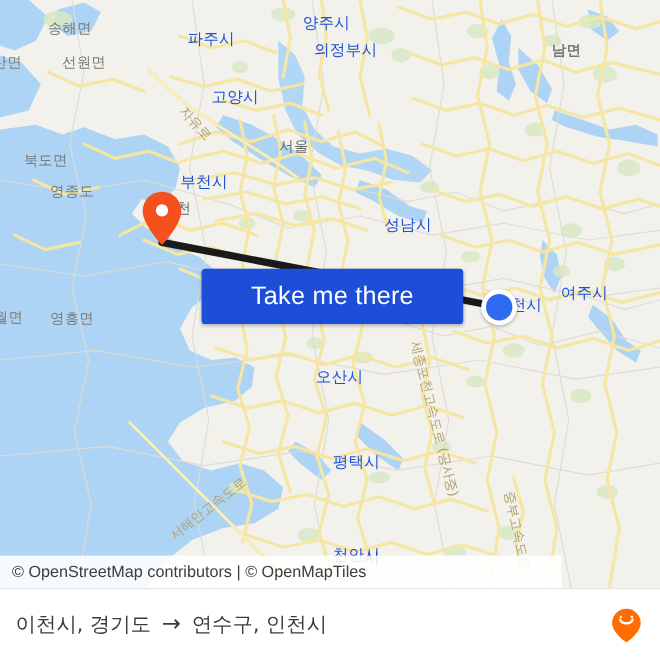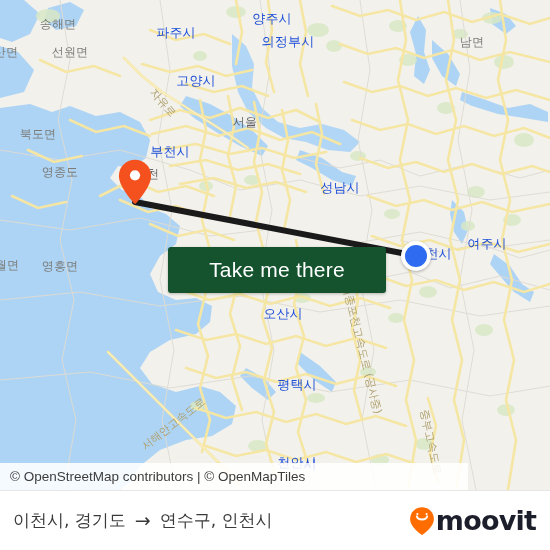--- a/index.html
+++ b/index.html
@@ -352,27 +352,27 @@
       </g>
     </svg>
 
     <div id="place-label-layer">
         <div class="place-label small" style="left: 58px; top: 24px;">송해면</div>
         <div class="place-label small" style="left: 70px; top: 52px;">선원면</div>
         <div class="place-label small" style="left: 6px; top: 52px;">산면</div>
         <div class="place-label city" style="left: 176px; top: 33px;">파주시</div>
         <div class="place-label city" style="left: 272px; top: 19px;">양주시</div>
         <div class="place-label city" style="left: 288px; top: 42px;">의정부시</div>
-        <div class="place-label small" style="left: 472px; top: 42px;">남면</div>
+        <div class="place-label small" style="left: 472px; top: 42px; font-weight: bold;">남면</div>
         <div class="place-label city" style="left: 196px; top: 81px;">고양시</div>
         <div class="place-label big" style="left: 245px; top: 122px;">서울</div>
         <div class="place-label small" style="left: 38px; top: 134px;">북도면</div>
         <div class="place-label city" style="left: 170px; top: 152px;">부천시</div>
         <div class="place-label big" style="left: 147px; top: 174px;">인천</div>
-        <div class="place-label small" style="left: 60px; top: 172px;">영종도</div>
+        <div class="place-label small" style="left: 60px; top: 160px;">영종도</div>
         <div class="place-label city" style="left: 300px; top: 188px; margin-left: 40px;">성남시</div>
         <div class="place-label small" style="left: 7px; top: 265px;">월면</div>
         <div class="place-label small" style="left: 60px; top: 266px;">영흥면</div>
         <div class="place-label city" style="left: 432px; top: 254px;">이천시</div>
         <div class="place-label city" style="left: 487px; top: 244px;">여주시</div>
         <div class="place-label city" style="left: 283px; top: 314px;">오산시</div>
         <div class="place-label city" style="left: 297px; top: 385px;">평택시</div>
         <div class="place-label city" style="left: 297px; top: 463px;">천안시</div>
         <div class="place-label city" style="left: 310px; top: 465px;">시</div>
       </div>
@@ -393,38 +393,37 @@
         <path d="M17 0.8 C8 0.8 0.9 7.9 0.9 16.9 C0.9 28.6 17 45.2 17 45.2
                  C17 45.2 33.1 28.6 33.1 16.9 C33.1 7.9 26 0.8 17 0.8 Z" fill="#f4511e"></path>
         <circle cx="17" cy="16.3" r="5.1" fill="#ffffff"></circle>
       </svg>
     </div>
 
     <div class="dest-dot" id="dest-dot" style="left: 416px; top: 256px;">
       <div class="dest-dot-inner" style="background: rgb(47, 107, 240);"></div>
     </div>
 
-    <button class="take-me-there" style="background: #14532d; margin-top: 23px;">Take me there</button>
+    <button class="take-me-there" style="background: #1d4ed8;">Take me there</button>
 
     <div class="attribution">
       <span class="attribution-text">© OpenStreetMap contributors | © OpenMapTiles</span>
     </div>
   </div>
 
   <div class="footer">
     <div class="route-title">
       <span>이천시, 경기도</span>
       <span class="route-arrow">→</span>
       <span>연수구, 인천시</span>
     </div>
     <div class="brand">
       <svg class="brand-pin" width="26" height="30" viewBox="0 0 26 30" xmlns="http://www.w3.org/2000/svg">
         <path d="M13 1.2 C6.4 1.2 1.1 6.5 1.1 13.1 C1.1 21.6 13 29.2 13 29.2
                  C13 29.2 24.9 21.6 24.9 13.1 C24.9 6.5 19.6 1.2 13 1.2 Z" fill="#ff6d00"></path>
         <path d="M7.8 10.3 C8.9 14.6 17.1 14.6 18.2 10.3" stroke="#ffffff" stroke-width="1.9" fill="none" stroke-linecap="round"></path>
         <circle cx="8.4" cy="8.1" r="1.05" fill="#ffffff"></circle>
         <circle cx="17.6" cy="8.1" r="1.05" fill="#ffffff"></circle>
       </svg>
-      <span class="brand-name">moovit</span>
     </div>
   </div>
 
 </div>
 
 </body></html>

